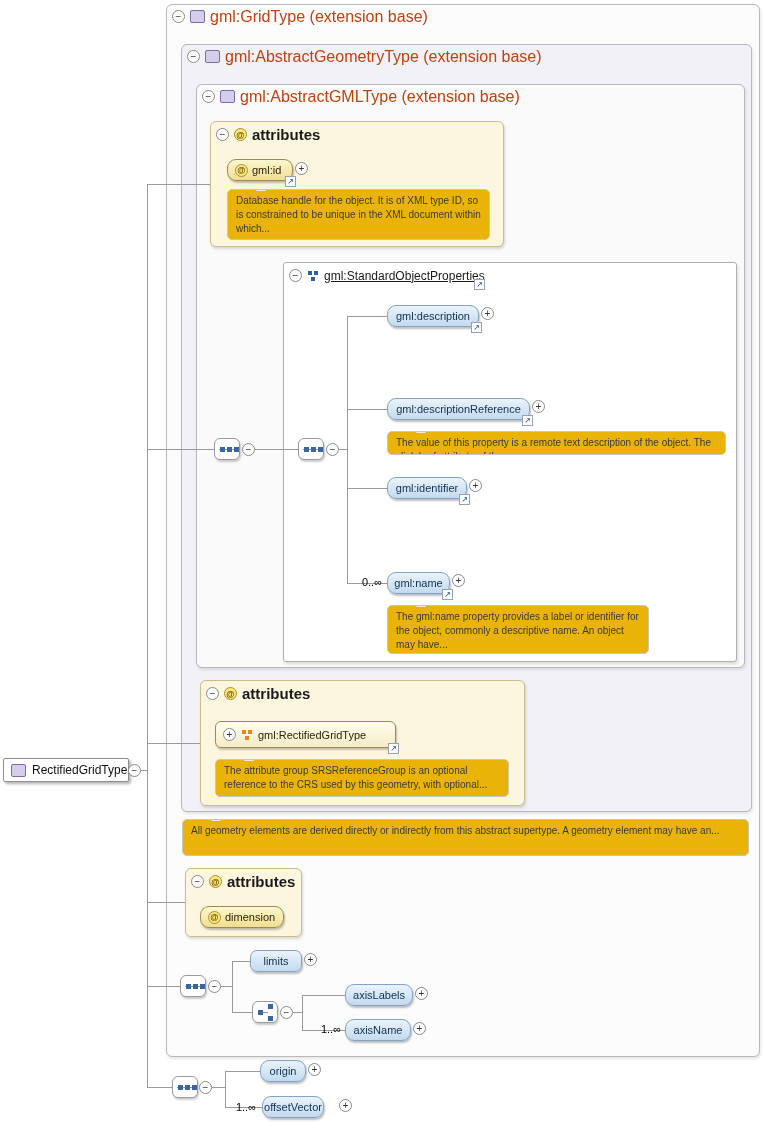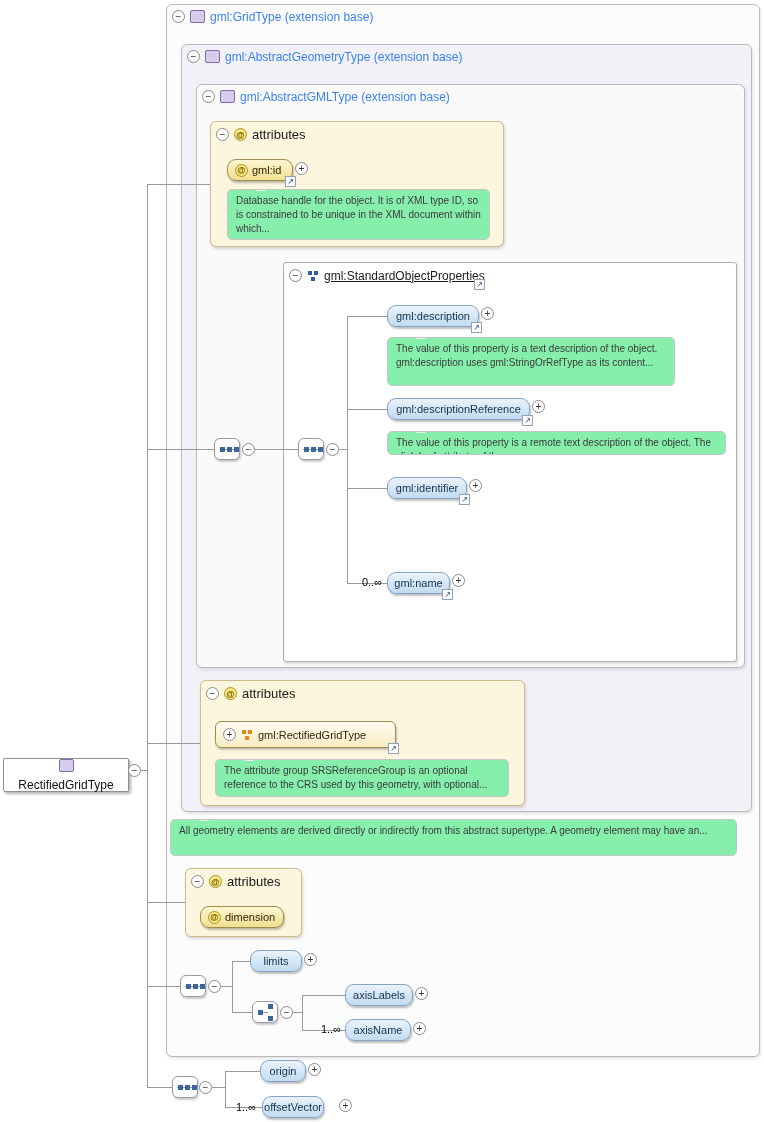--- a/index.html
+++ b/index.html
@@ -5,22 +5,22 @@
   html,body{margin:0;padding:0;background:#fff;}
   .canvas{position:relative;width:764px;height:1122px;background:#ffffff;overflow:hidden;
           font-family:"Liberation Sans",sans-serif;color:#222;}
   
   .frame{position:absolute;border:1px solid #b9b9b9;border-radius:6px;box-sizing:border-box;
          box-shadow:1px 2px 3px rgba(0,0,0,.10);}
   .gbox{position:absolute;border:1px solid #b0b0b0;border-radius:3px;background:#ffffff;
         box-sizing:border-box;box-shadow:1px 2px 3px rgba(0,0,0,.12);}
   
   .hdr{position:absolute;display:flex;align-items:center;gap:5px;height:15px;white-space:nowrap;}
-  .ftitle{font-size:12px;color:#3b82f6;}
-  .atitle{font-size:13px;color:#1a1a1a;}
+  .ftitle{font-size:16px;color:#c2410c;}
+  .atitle{font-size:15px;color:#1a1a1a;font-weight:bold;}
   .gtitle{font-size:12px;color:#1a1a1a;text-decoration:underline;}
   
   .tgl{width:13px;height:13px;border-radius:50%;background:#fff;border:1px solid #8a8a8a;
        color:#333;font-size:10px;display:flex;align-items:center;justify-content:center;
        box-sizing:border-box;flex:none;cursor:pointer;}
   .abs{position:absolute;}
   
   .type-icon{width:13px;height:11px;background:#d6cdea;border:1px solid #7d6bab;border-radius:2px;
              display:inline-block;flex:none;}
   .at{width:13px;height:13px;border-radius:50%;background:#fbe87f;border:1px solid #a8912f;
@@ -55,21 +55,21 @@
   .srsbox{position:absolute;height:27px;background:linear-gradient(#fffdf2,#f6ecc4);
         border:1px solid #9d8c50;border-radius:6px;box-shadow:1px 2px 2px rgba(0,0,0,.22);
         display:flex;align-items:center;gap:5px;padding:0 7px;font-size:11px;color:#30250a;
         box-sizing:border-box;white-space:nowrap;cursor:pointer;}
   .attrs{position:absolute;background:#fdf6df;border:1px solid #cdbc8b;border-radius:6px;
         box-sizing:border-box;box-shadow:1px 2px 3px rgba(0,0,0,.15);}
   .rootbox{position:absolute;background:#ffffff;border:1px solid #8f8f8f;border-radius:2px;
         box-shadow:2px 2px 3px rgba(0,0,0,.3);display:flex;align-items:center;gap:6px;
         padding:0 7px;font-size:12px;color:#111;box-sizing:border-box;white-space:nowrap;cursor:pointer;}
   
-  .doc{position:absolute;background:#86efac;border:1px solid #c6c6c6;border-radius:5px;
+  .doc{position:absolute;background:#eab308;border:1px solid #c6c6c6;border-radius:5px;
        padding:4px 8px;font-size:10px;line-height:14px;color:#3a3a3a;box-sizing:border-box;
        overflow:hidden;}
   .doc::before{content:"";position:absolute;top:-7px;left:26px;border-left:7px solid transparent;
        border-right:7px solid transparent;border-bottom:7px solid #c6c6c6;}
   .doc::after{content:"";position:absolute;top:-5px;left:28px;border-left:5px solid transparent;
        border-right:5px solid transparent;border-bottom:6px solid #ececec;}
   
   .hl{position:absolute;height:1px;background:#9a9a9a;}
   .vl{position:absolute;width:1px;background:#9a9a9a;}
   .card{position:absolute;font-size:11px;color:#000;text-align:right;white-space:nowrap;}
@@ -155,70 +155,70 @@
   <div class="seq" style="left:214px;top:438px;"></div>
   <div class="tgl abs" style="left:242px;top:443px;">−</div>
   <div class="seq" style="left:298px;top:438px;"></div>
   <div class="tgl abs" style="left:326px;top:443px;">−</div>
 
   <div class="elem" style="left:387px;top:305px;width:92px;">
     <span>gml:description</span>
     <span class="lnk">↗</span>
   </div>
   <div class="tgl abs" style="left:481px;top:307px;">+</div>
-  <div class="doc" style="left:387px;top:337px;width:288px;height:49px;">The value of this property is a text description of the object. gml:description uses gml:StringOrRefType as its content...</div>
 
   <div class="elem" style="left:387px;top:398px;width:143px;">
     <span>gml:descriptionReference</span>
     <span class="lnk">↗</span>
   </div>
   <div class="tgl abs" style="left:532px;top:400px;">+</div>
   <div class="doc" style="left:387px;top:431px;width:339px;height:24px;">The value of this property is a remote text description of the object. The xlink:href attribute of the...</div>
 
   <div class="elem" style="left:387px;top:477px;width:80px;">
     <span>gml:identifier</span>
     <span class="lnk">↗</span>
   </div>
   <div class="tgl abs" style="left:469px;top:479px;">+</div>
 
   <div class="card" style="left:350px;top:576px;width:32px;">0..∞</div>
   <div class="elem" style="left:387px;top:572px;width:63px;">
     <span>gml:name</span>
     <span class="lnk">↗</span>
   </div>
   <div class="tgl abs" style="left:452px;top:574px;">+</div>
+  <div class="doc" style="left:387px;top:605px;width:262px;height:49px;">The gml:name property provides a label or identifier for the object, commonly a descriptive name. An object may have...</div>
 
   <div class="hdr" style="left:206px;top:686px;">
     <div class="tgl">−</div>
     <span class="at">@</span>
     <span class="atitle">attributes</span>
   </div>
   <div class="srsbox" style="left:215px;top:721px;width:181px;">
     <div class="tgl">+</div>
     <span class="grp-icon orange"></span>
     <span>gml:RectifiedGridType</span>
     <span class="lnk">↗</span>
   </div>
   <div class="doc" style="left:215px;top:759px;width:294px;height:38px;">The attribute group SRSReferenceGroup is an optional reference to the CRS used by this geometry, with optional...</div>
 
-  <div class="doc" style="left:170px;top:819px;width:567px;height:37px;">All geometry elements are derived directly or indirectly from this abstract supertype. A geometry element may have an...</div>
+  <div class="doc" style="left:182px;top:819px;width:567px;height:37px;">All geometry elements are derived directly or indirectly from this abstract supertype. A geometry element may have an...</div>
 
   <div class="hdr" style="left:191px;top:874px;">
     <div class="tgl">−</div>
     <span class="at">@</span>
     <span class="atitle">attributes</span>
   </div>
   <div class="attr" style="left:200px;top:906px;width:84px;">
     <span class="at">@</span>
     <span>dimension</span>
   </div>
 
   <div class="seq" style="left:180px;top:975px;"></div>
   <div class="tgl abs" style="left:208px;top:980px;">−</div>
-  <div class="elem" style="left:250px;top:950px;width:52px;">
+  <div class="elem" style="left:250px;top:950px;width:52px;border-radius:7px;">
     <span>limits</span>
   </div>
   <div class="tgl abs" style="left:304px;top:953px;">+</div>
   <div class="choice" style="left:252px;top:1001px;"></div>
   <div class="tgl abs" style="left:280px;top:1006px;">−</div>
   <div class="elem" style="left:345px;top:984px;width:68px;">
     <span>axisLabels</span>
   </div>
   <div class="tgl abs" style="left:415px;top:987px;">+</div>
   <div class="card" style="left:305px;top:1023px;width:36px;">1..∞</div>
@@ -232,19 +232,19 @@
   <div class="elem" style="left:260px;top:1060px;width:46px;">
     <span>origin</span>
   </div>
   <div class="tgl abs" style="left:308px;top:1063px;">+</div>
   <div class="card" style="left:222px;top:1101px;width:34px;">1..∞</div>
   <div class="elem" style="left:262px;top:1096px;width:62px;">
     <span>offsetVector</span>
   </div>
   <div class="tgl abs" style="left:339px;top:1099px;">+</div>
 
-  <div class="rootbox" style="left:3px;top:758px;width:126px;height:34px;flex-direction:column;">
+  <div class="rootbox" style="left:3px;top:758px;width:126px;height:24px;">
     <span class="type-icon"></span>
     <span>RectifiedGridType</span>
   </div>
   <div class="tgl abs" style="left:128px;top:764px;">−</div>
 
 </div>
 
 </body></html>

